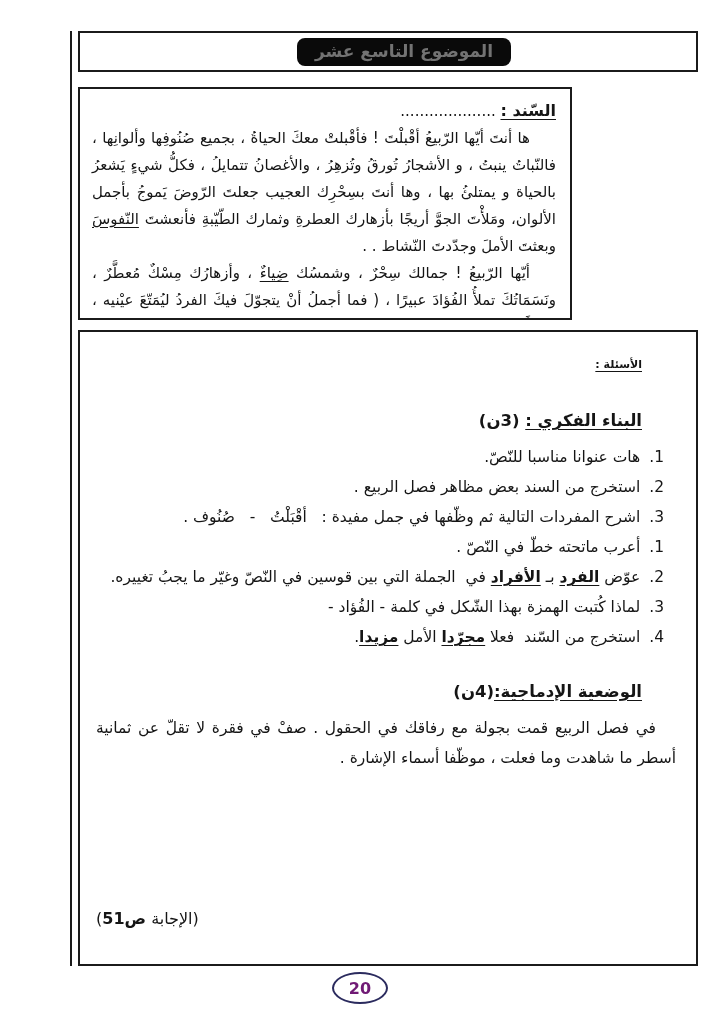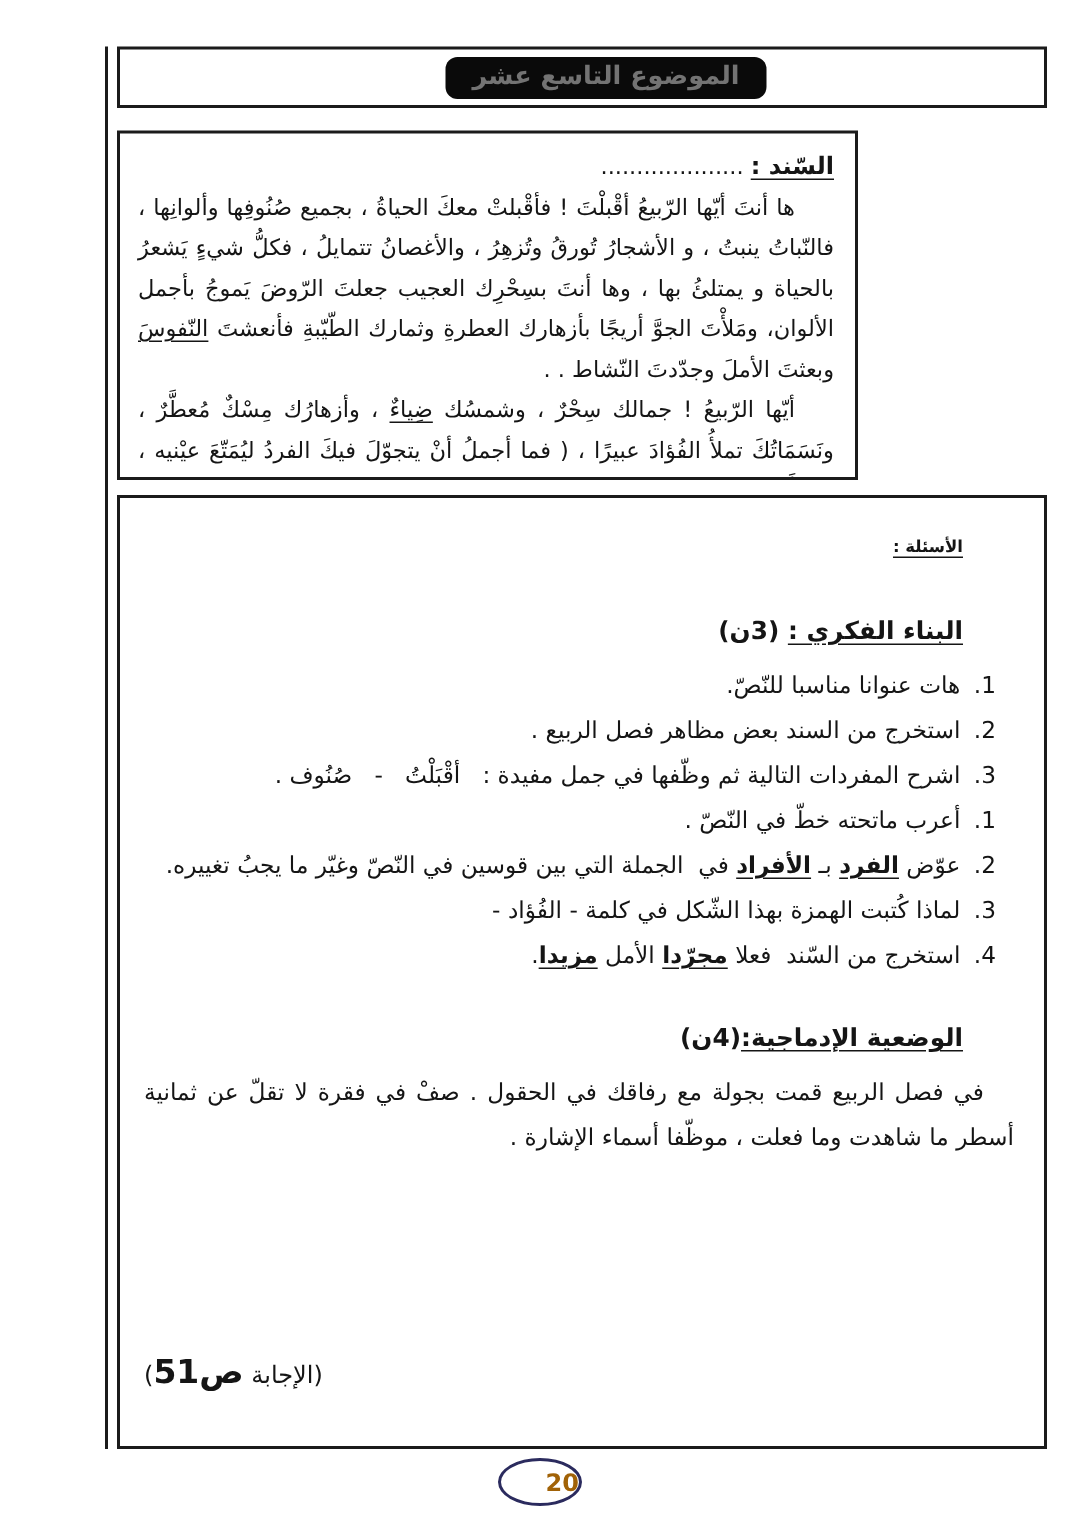--- a/index.html
+++ b/index.html
@@ -65,21 +65,21 @@
   .passage-label {
     font-weight: bold;
     font-size: 16px;
     text-decoration: underline;
     text-underline-offset: 3px;
   }
   .passage-dots { letter-spacing: 1px; }
   .passage-box p { margin: 0; text-indent: 26px; }
   .u { text-decoration: underline; text-underline-offset: 3px; }
   .b { font-weight: bold; }
-  .lg { font-size: 22px; font-weight: bold; }
+  .lg { font-size: 16px; font-weight: bold; }
   .questions-box {
     position: absolute;
     top: 330px;
     left: 78px;
     width: 620px;
     height: 636px;
     border: 2px solid #1b1b1b;
     box-sizing: border-box;
     direction: rtl;
     padding: 26px 20px 0 16px;
@@ -126,24 +126,24 @@
     top: 972px;
     left: 50%;
     transform: translateX(-50%);
     width: 56px;
     height: 32px;
     border: 2px solid #2b2b5e;
     border-radius: 50%;
     box-sizing: border-box;
     display: flex;
     align-items: center;
-    justify-content: flex-end;
+    justify-content: center;
     font-weight: bold;
     font-size: 16px;
-    color: #a16207;
+    color: #701a75;
     background: #ffffff;
   }
 </style>
 </head>
 <body>
 
 <div class="page">
 
   <div class="left-rule"></div>
 

